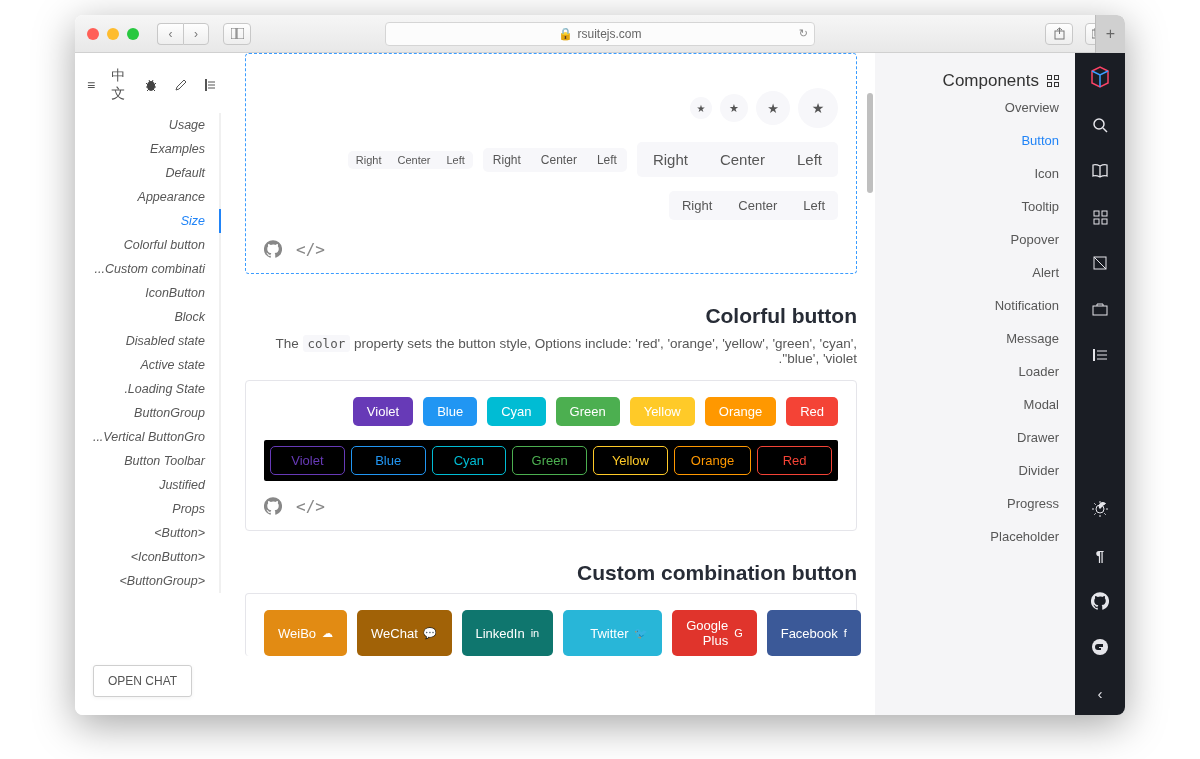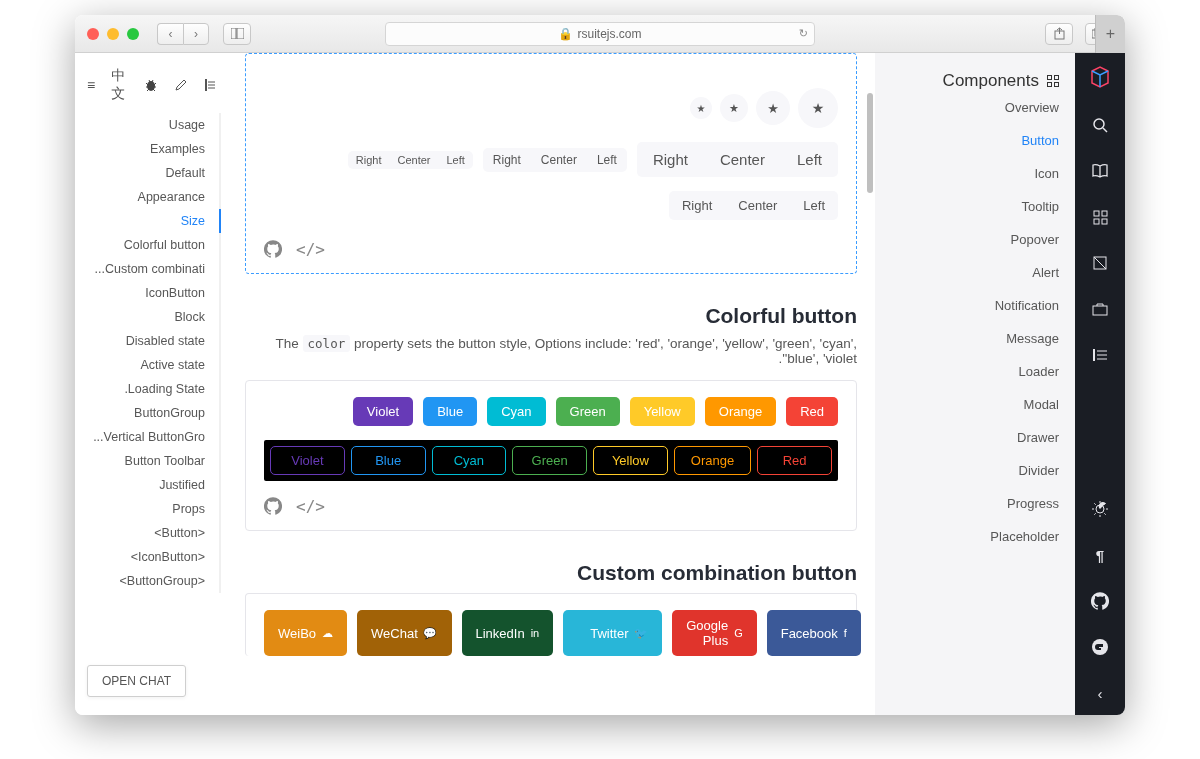--- a/index.html
+++ b/index.html
@@ -69,33 +69,33 @@
       display:flex; flex-direction:column;
       position:relative;
     }
     .left-tools {
       display:flex; gap: 16px;  padding: 2px 6px 10px 6px;
       color:#555; font-size:14px;
       align-items:center;
     }
     .left-tools span { cursor:pointer; }
     .left-nav {
-      flex:1; overflow-y:auto; padding-right: 2px;
+      flex:1; overflow-y:auto; padding-right: 2px; font-style: italic;
     }
     .left-nav-item {
       text-align: right;
       padding: 5px 14px 5px 2px;
       font-size: 12.5px; color:#575757;
       border-right: 2px solid #f0f0f0;
       cursor:pointer;
       white-space:nowrap; overflow:hidden; text-overflow:ellipsis;
     }
     .left-nav-item.active { color:#2184f7; border-right-color:#2184f7; }
     .open-chat-btn {
-      position:absolute; bottom: 18px; left: 12px;
+      position:absolute; bottom: 18px; left: 18px;
       background:#fff; border:1px solid #cfcfcf;
       padding: 8px 14px; font-size: 12px; color:#555;
       border-radius: 3px;
       box-shadow: 0 1px 4px rgba(0,0,0,0.06);
     }
 
     
     .main-col {
       flex:1; overflow-y:auto; padding: 0 18px 20px 22px;
       text-align:right;
@@ -398,21 +398,21 @@
       <div class="demo-box plain" style="border-bottom:none;padding-bottom:0;">
         <div class="btn-row" id="social-row" style="margin-bottom:0;">
             <button class="social-btn" style="background: rgb(226, 139, 19);">
               <span>WeiBo</span>
               <span style="font-size: 11px;">☁</span>
             </button>
             <button class="social-btn" style="background: #a16207;">
               <span>WeChat</span>
               <span style="font-size: 11px;">💬</span>
             </button>
-            <button class="social-btn" style="background: #14532d;">
+            <button class="social-btn" style="background: #0f766e;">
               <span>LinkedIn</span>
               <span style="font-size: 11px;">in</span>
             </button>
             <button class="social-btn" style="background: rgb(40, 182, 216); padding-left: 27px;">
               <span>Twitter</span>
               <span style="font-size: 11px;">🐦</span>
             </button>
             <button class="social-btn" style="background: rgb(224, 52, 44);">
               <span>Google Plus</span>
               <span style="font-size: 11px;">G</span>

